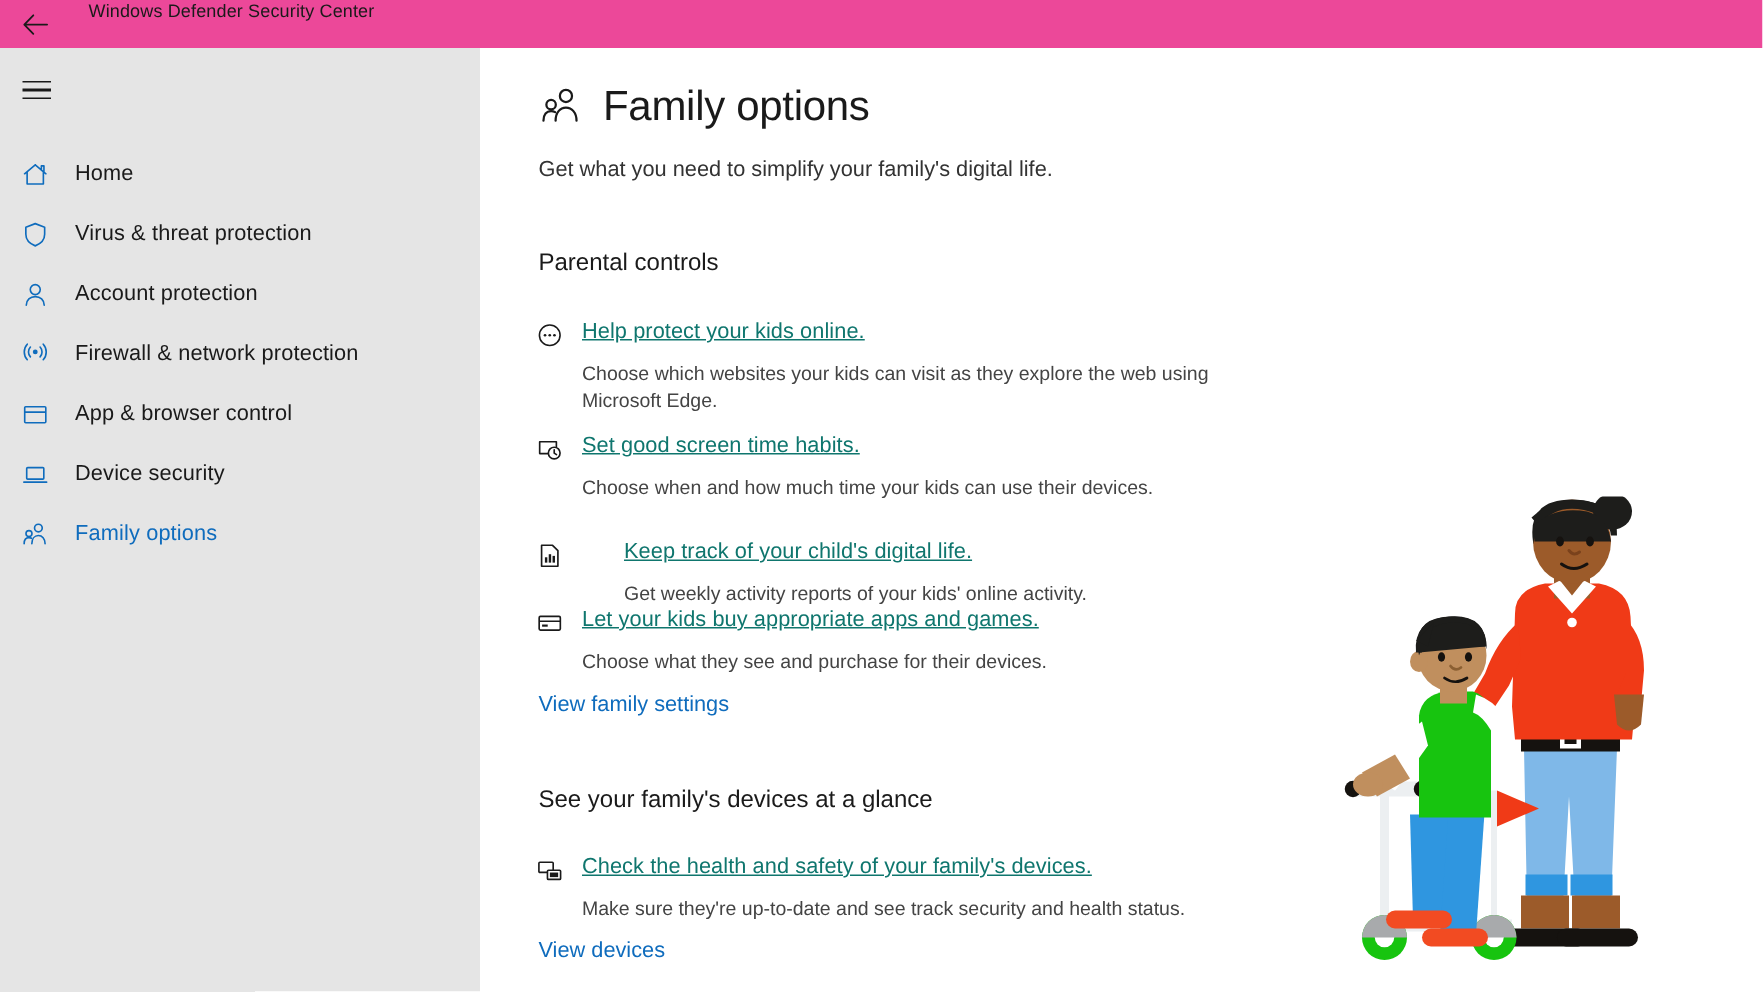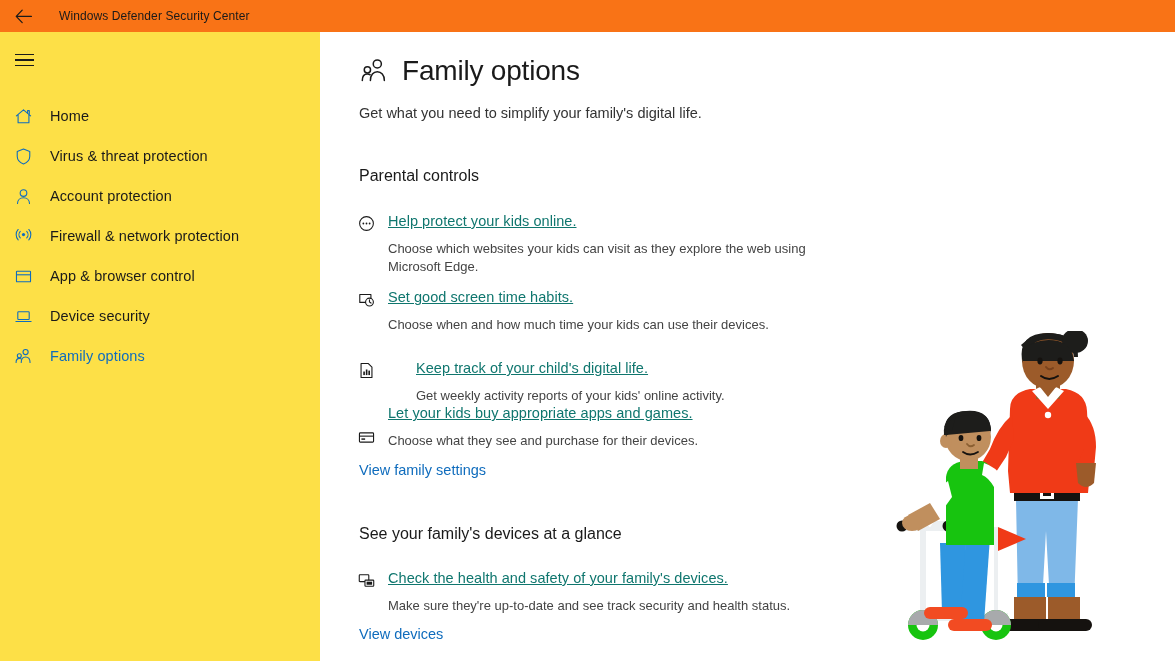--- a/index.html
+++ b/index.html
@@ -7,36 +7,36 @@
     width: 1175px; height: 661px;
     background: #ffffff;
     font-family: "Liberation Sans", sans-serif;
     overflow: hidden;
   }
   .app { position: relative; width: 1175px; height: 661px; background: #ffffff; }
 
   
   .titlebar {
     position: absolute; top: 0; left: 0; width: 1175px; height: 32px;
-    background: #f97316; display: flex; align-items: center;
+    background: #ec4899; display: flex; 
   }
   .back-btn {
     width: 46px; height: 32px; display: flex; align-items: center; justify-content: center;
     cursor: pointer;
   }
   .back-btn svg { display: block; }
   .title-text {
     font-size: 12px; color: #1a1a1a; letter-spacing: .1px;
     margin-left: 13px;
   }
 
   
   .sidebar {
     position: absolute; top: 32px; left: 0; width: 320px; height: 629px;
-    background: #fde047;
+    background: #e5e5e5;
   }
   .hamburger {
     width: 48px; height: 40px; margin-top: 8px;
     display: flex; flex-direction: column; align-items: center; justify-content: center;
     gap: 4px; cursor: pointer;
   }
   .hamburger span { display: block; width: 19px; height: 1.6px; background: #1a1a1a; }
 
   .nav { margin-top: 16px; }
   .nav-item {
@@ -249,21 +249,21 @@
           <rect x="9.2" y="8.8" width="1.9" height="6.6" fill="currentColor"></rect>
           <rect x="12.2" y="10.1" width="1.9" height="5.3" fill="currentColor"></rect>
         </svg>
       </span>
       <span class="ftext">
         <div class="fhead">Keep track of your child's digital life.</div>
         <div class="fdesc">Get weekly activity reports of your kids' online activity.</div>
       </span>
     </div>
 
-    <div class="feature" style="top:372px;align-items:flex-end;">
+    <div class="feature" style="top:372px;">
       <span class="ficon">
         <svg width="17" height="17" viewBox="0 0 20 20">
           <rect x="1.7" y="4.6" width="16.6" height="10.8" rx="1" stroke="currentColor" stroke-width="1.3" fill="none"></rect>
           <path d="M1.7 8.4 H18.3" stroke="currentColor" stroke-width="1.3"></path>
           <rect x="4" y="11" width="4.4" height="1.7" fill="currentColor"></rect>
         </svg>
       </span>
       <span class="ftext">
         <div class="fhead">Let your kids buy appropriate apps and games.</div>
         <div class="fdesc">Choose what they see and purchase for their devices.</div>

